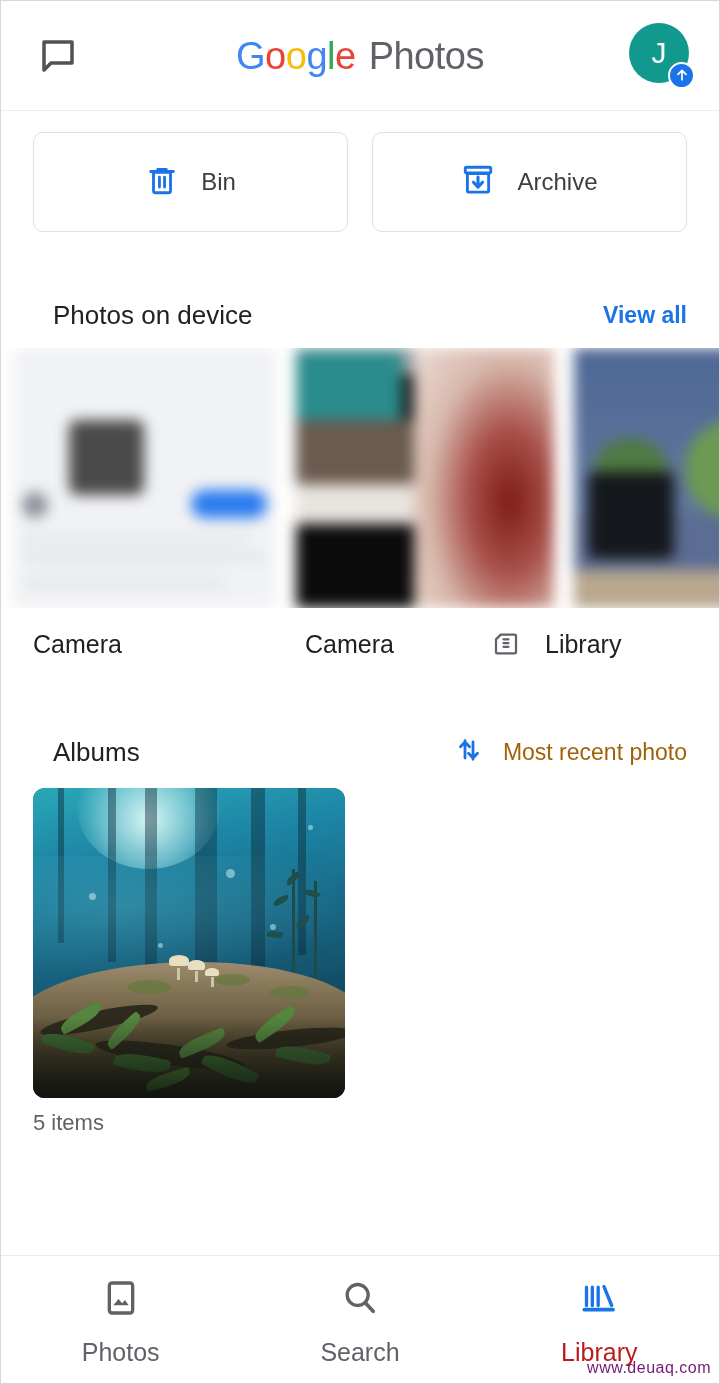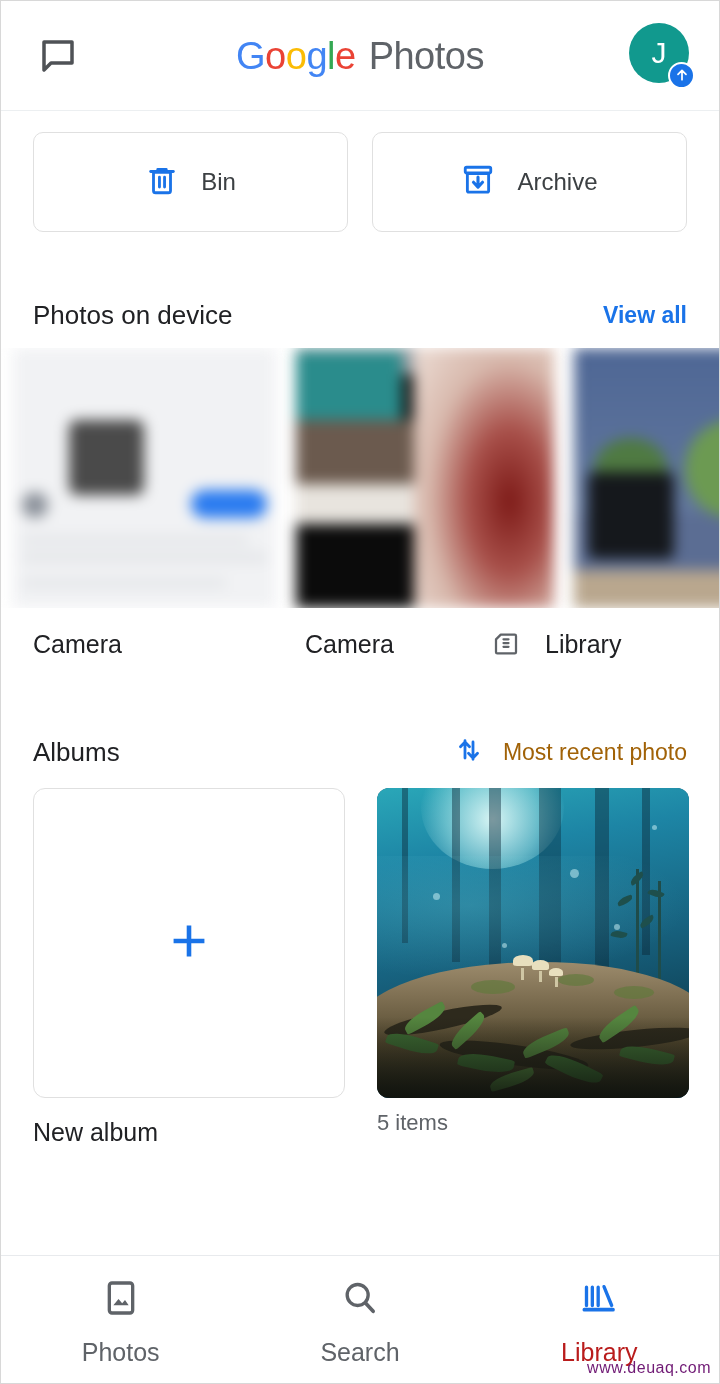--- a/index.html
+++ b/index.html
@@ -133,20 +133,21 @@
     display: flex;
     align-items: center;
     justify-content: space-between;
     padding: 0 32px;
     margin-top: 68px;
   }
   .section-title {
     font-size: 26px;
     color: #202124;
     font-weight: 400;
+    margin-left: 20px;
   }
   .section-action {
     font-size: 23px;
     color: #1a73e8;
     font-weight: 700;
   }
   .section-action-sort {
     display: flex;
     align-items: center;
     gap: 18px;
@@ -448,30 +449,20 @@
             <path d="M9 19V6M9 7l-3.4 3.6M9 7l3.4 3.6" stroke="#1a73e8" stroke-width="2.1" fill="none" stroke-linecap="round" stroke-linejoin="round" transform="translate(0,-1)"></path>
             <path d="M15 5v13M15 17l-3.4-3.6M15 17l3.4-3.6" stroke="#1a73e8" stroke-width="2.1" fill="none" stroke-linecap="round" stroke-linejoin="round" transform="translate(0,1)"></path>
           </svg>
         </span>
         <span class="sort-label">Most recent photo</span>
       </span>
     </div>
 
     <div class="albums-grid">
 
-      <div class="album-col">
-        <div class="album-new">
-          <span>
-            <svg width="50" height="50" viewBox="0 0 24 24" aria-hidden="true">
-              <path d="M12 4.6v14.8M4.6 12h14.8" stroke="#1a73e8" stroke-width="2.2" stroke-linecap="butt"></path>
-            </svg>
-          </span>
-        </div>
-        <div class="album-name">New album</div>
-      </div>
 
       <div class="album-col">
         <div class="album-cover">
           <div class="fc-sky"></div>
           <div class="fc-moon"></div>
 
           <div class="fc-trunk wide" style="left:52%; height:62%;"></div>
           <div class="fc-trunk" style="left:24%; height:56%;"></div>
           <div class="fc-trunk" style="left:36%; height:58%; width:12px;"></div>
           <div class="fc-trunk" style="left:70%; height:60%; width:14px;"></div>

